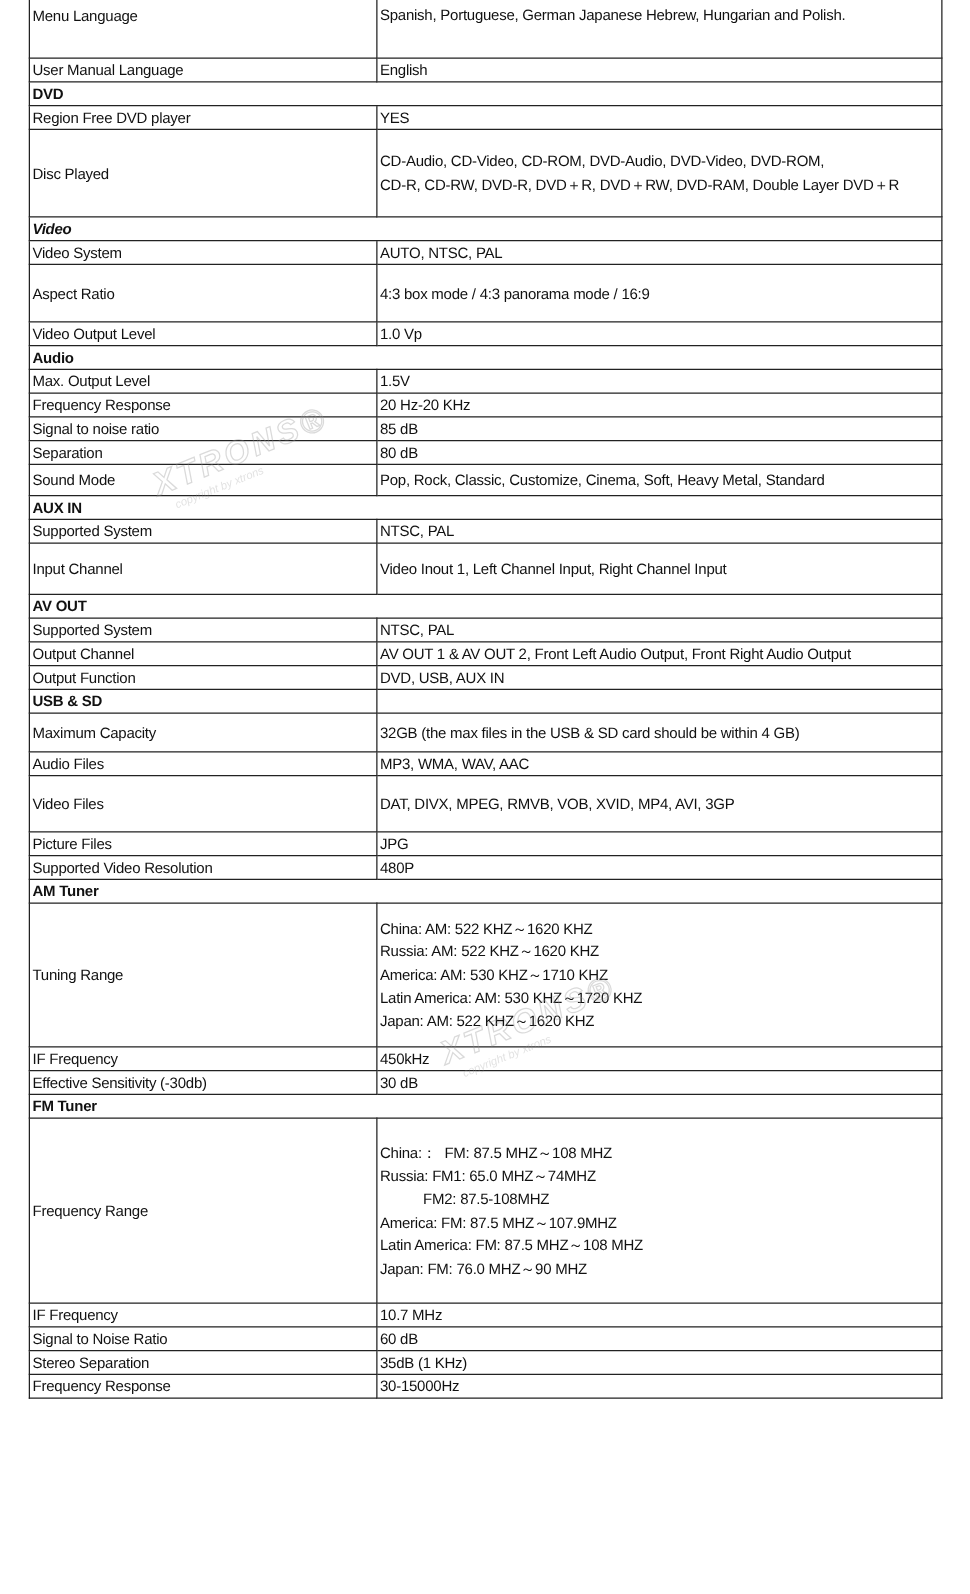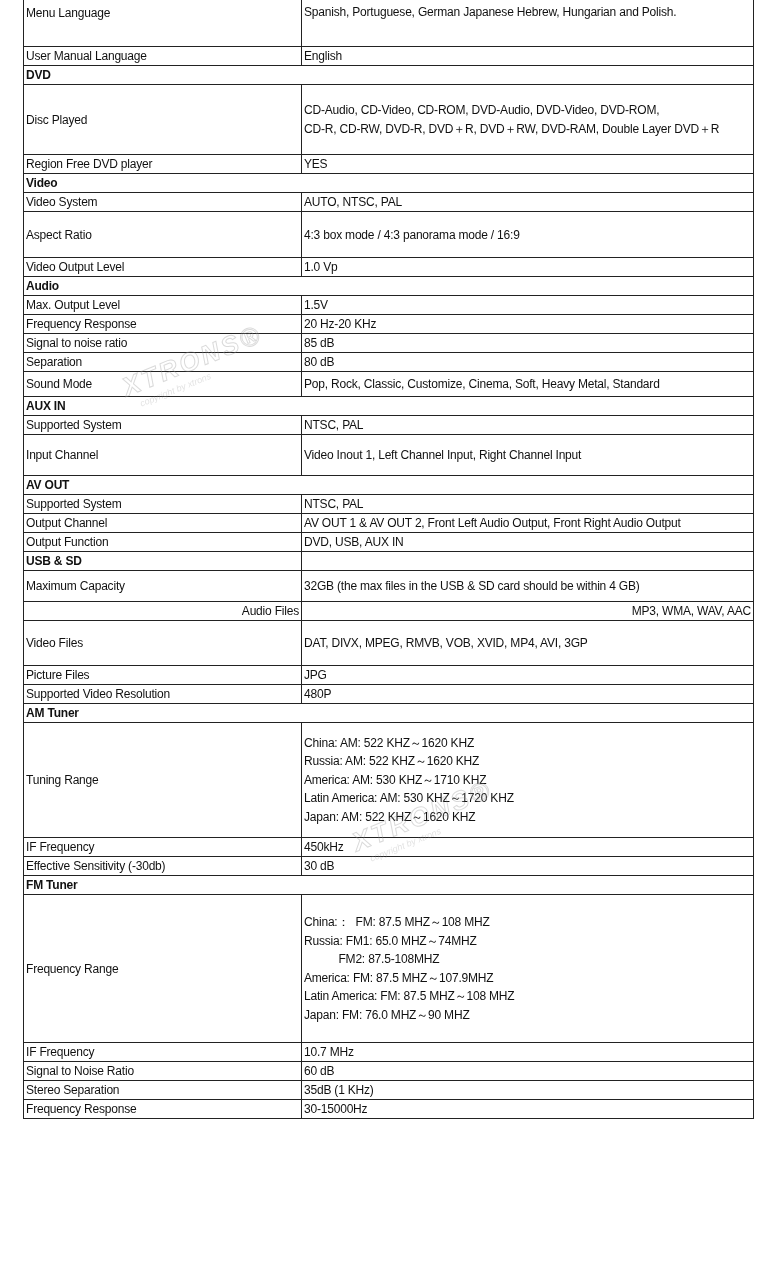--- a/index.html
+++ b/index.html
@@ -30,30 +30,30 @@
 
 </td>
       </tr>
       <tr style="height: 19px;">
         <td class="k">User Manual Language</td>
         <td>English</td>
       </tr>
       <tr class="section" style="height: 19px;">
         <td colspan="2">DVD</td>
       </tr>
+      <tr style="height: 19px;">
+        <td class="k">Region Free DVD player</td>
+        <td>YES</td>
+      </tr>
       <tr style="height: 70px;">
         <td class="k">Disc Played</td>
         <td class="multi">CD-Audio, CD-Video, CD-ROM, DVD-Audio, DVD-Video, DVD-ROM,
 CD-R, CD-RW, DVD-R, DVD＋R, DVD＋RW, DVD-RAM, Double Layer DVD＋R</td>
       </tr>
-      <tr style="height: 19px;">
-        <td class="k">Region Free DVD player</td>
-        <td>YES</td>
-      </tr>
-      <tr class="section" style="height: 19px;">
+      <tr class="section" style="height: 19px; font-style: italic;">
         <td colspan="2">Video</td>
       </tr>
       <tr style="height: 18px;">
         <td class="k">Video System</td>
         <td>AUTO, NTSC, PAL</td>
       </tr>
       <tr style="height: 46px;">
         <td class="k">Aspect Ratio</td>
         <td>4:3 box mode / 4:3 panorama mode / 16:9</td>
       </tr>
@@ -111,21 +111,21 @@
         <td>DVD, USB, AUX IN</td>
       </tr>
       <tr class="section" style="height: 18px;">
         <td class="k">USB &amp; SD</td>
         <td></td>
       </tr>
       <tr style="height: 31px;">
         <td class="k">Maximum Capacity</td>
         <td>32GB (the max files in the USB &amp; SD card should be within 4 GB)</td>
       </tr>
-      <tr style="height: 19px; text-align: right;">
+      <tr style="height: 19px;">
         <td class="k">Audio Files</td>
         <td>MP3, WMA, WAV, AAC</td>
       </tr>
       <tr style="height: 45px;">
         <td class="k">Video Files</td>
         <td>DAT, DIVX, MPEG, RMVB, VOB, XVID, MP4, AVI, 3GP</td>
       </tr>
       <tr style="height: 19px;">
         <td class="k">Picture Files</td>
         <td>JPG</td>

